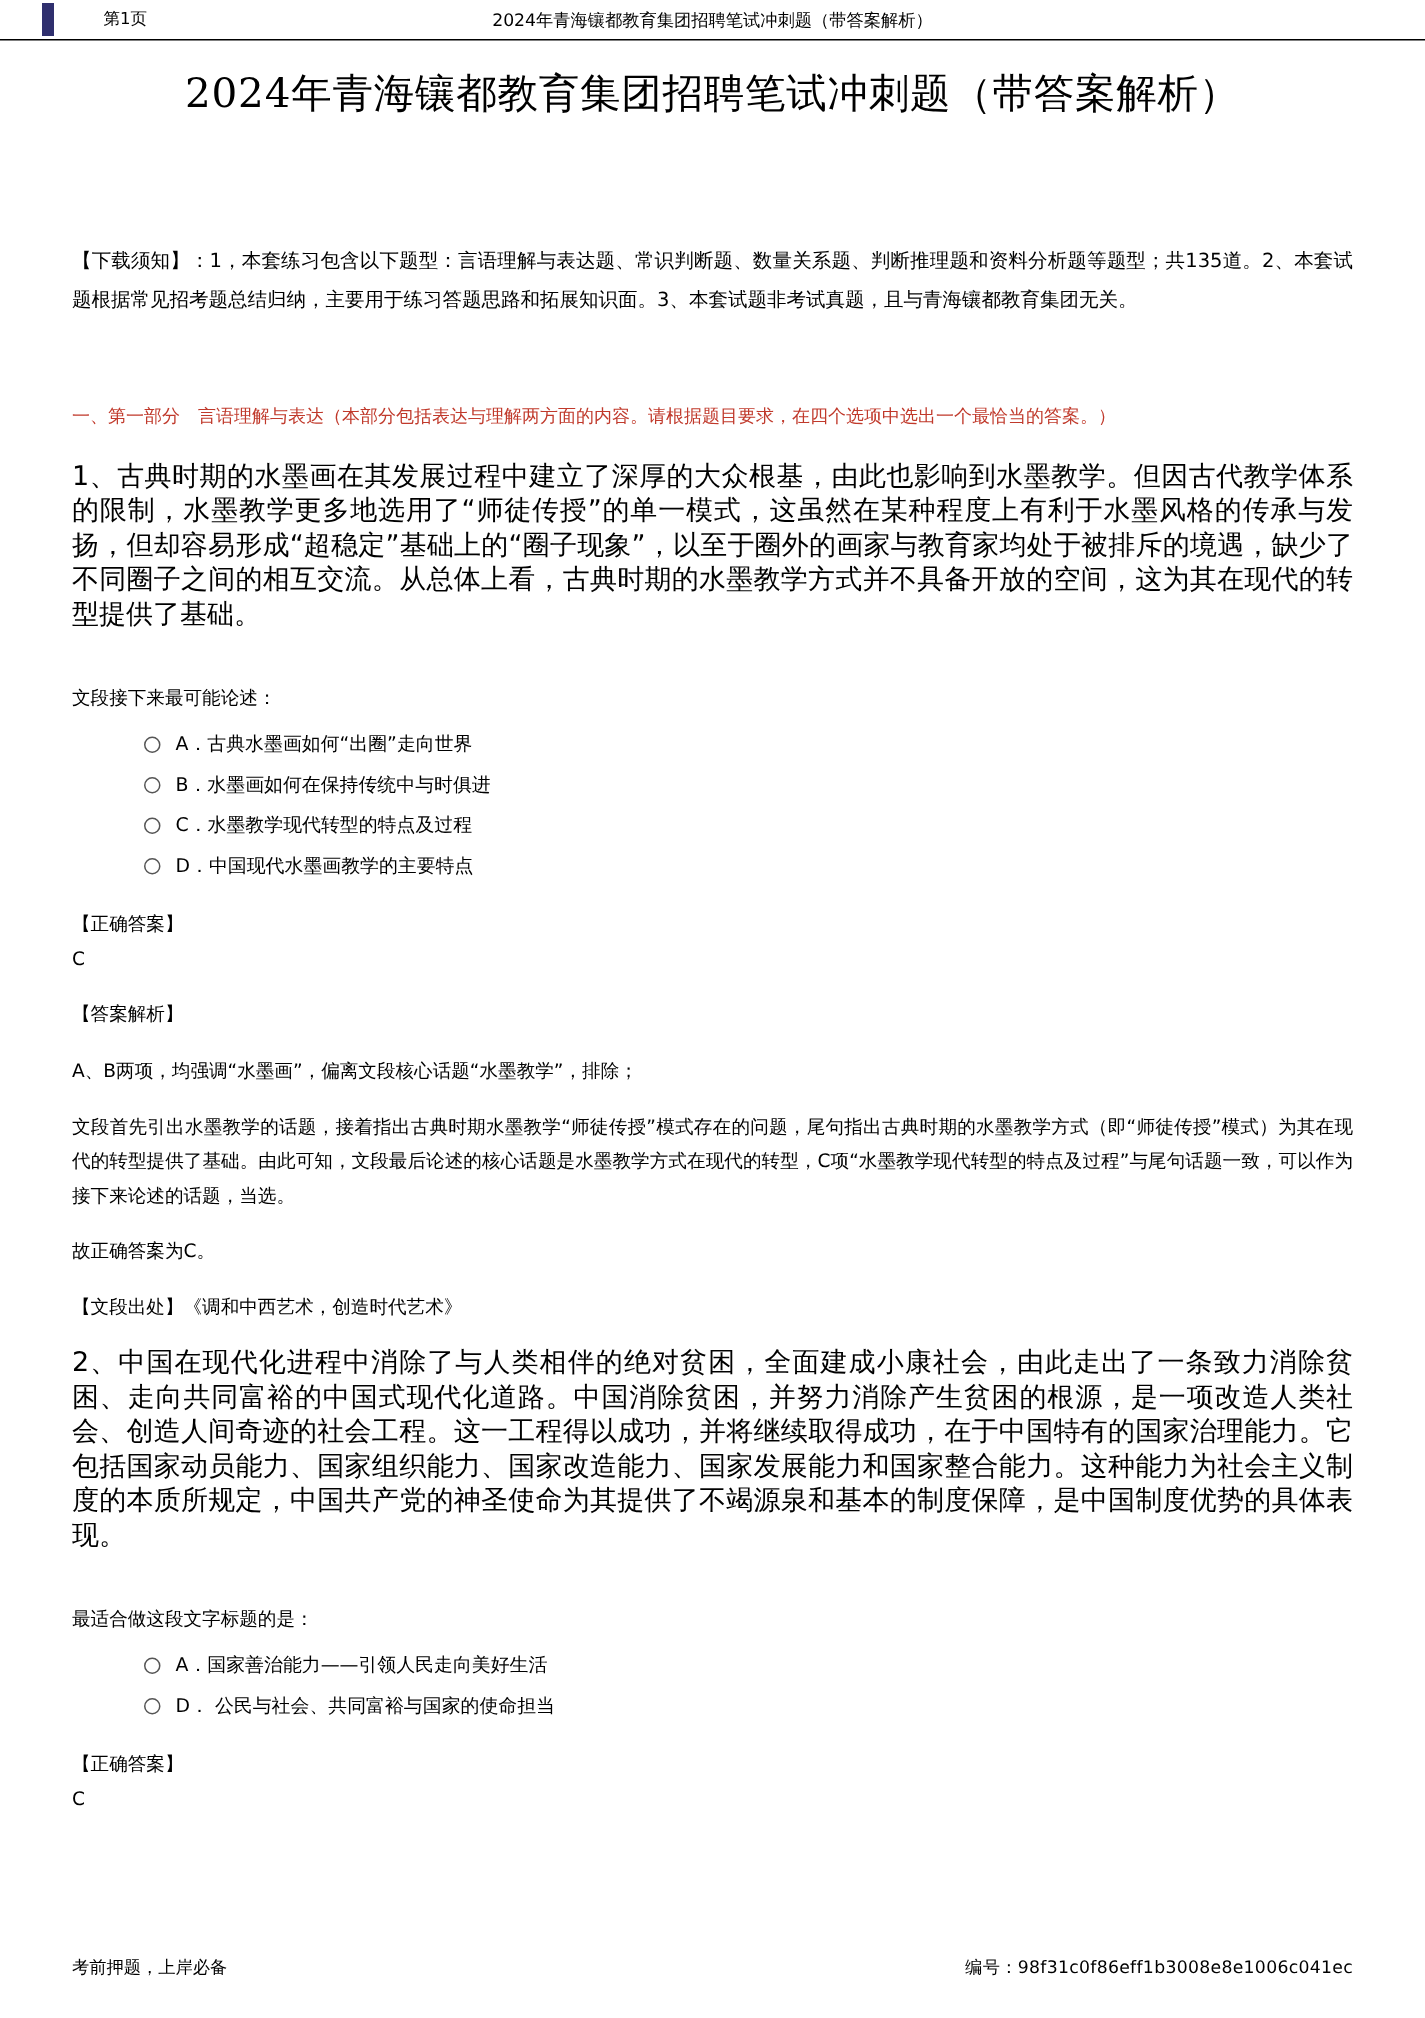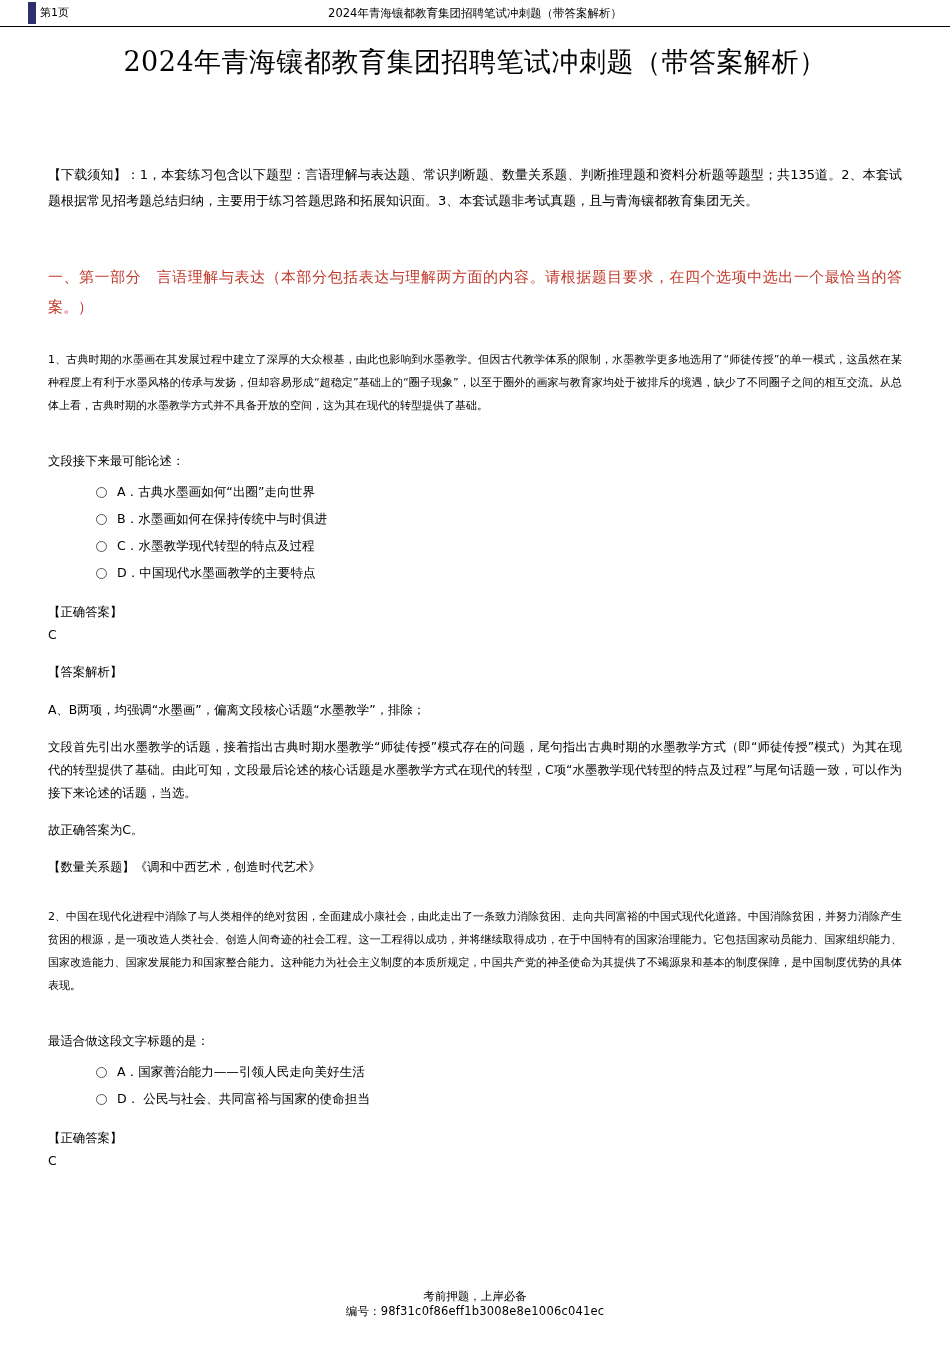--- a/index.html
+++ b/index.html
@@ -23,20 +23,21 @@
   }
   
   .topbar {
     position: absolute;
     top: 0;
     left: 0;
     width: 950px;
     height: 26px;
     display: flex;
     align-items: center;
+    gap: 29px;
   }
   .topbar .swatch {
     width: 8px;
     height: 22px;
     background: #2f2f6e;
     margin-left: 28px;
     margin-right: 4px;
   }
   .topbar .pageno {
     font-size: 11px;
@@ -74,31 +75,31 @@
     letter-spacing: 0.5px;
   }
   .notice {
     margin-top: 82px;
     font-size: 13px;
     line-height: 26px;
     text-align: justify;
   }
   .section-head {
     color: #c0392b;
-    font-size: 15px;
+    font-size: 12px;
     line-height: 30px;
     margin-top: 48px;
     margin-bottom: 8px;
     text-align: justify;
   }
   .qbody {
-    font-size: 11px;
+    font-size: 18px;
     line-height: 23px;
     text-align: justify;
-    margin-top: 26px;
+    margin-top: 14px;
   }
   .lead {
     font-size: 12.4px;
     line-height: 23px;
     margin-top: 32px;
   }
   .options {
     margin-top: 6px;
     text-align: right;
   }
@@ -141,21 +142,20 @@
   
   .footer {
     position: absolute;
     left: 48px;
     right: 48px;
     bottom: 26px;
     display: flex;
     justify-content: space-between;
     align-items: center;
     font-size: 11.5px;
-    flex-direction: column;
   }
   .footer .code {
     letter-spacing: 0.2px;
   }
   .footer .code b {
     font-weight: normal;
     text-align: center;
   }
 </style>
 </head>
@@ -198,21 +198,21 @@
         <span class="opt-label">D．中国现代水墨画教学的主要特点</span>
       </div>
     </div>
     <div class="tag">【正确答案】</div>
     <div class="ans">C</div>
     <div class="tag">【答案解析】</div>
     <div class="para">A、B两项，均强调“水墨画”，偏离文段核心话题“水墨教学”，排除；</div>
     <div class="para">文段首先引出水墨教学的话题，接着指出古典时期水墨教学“师徒传授”模式存在的问题，尾句指出古典时期的水墨教学方式（即“师徒传授”模式）为其在现代的转型提供了基础。由此可知，文段最后论述的核心话题是水墨教学方式在现代的转型，C项“水墨教学现代转型的特点及过程”与尾句话题一致，可以作为接下来论述的话题，当选。</div>
     <div class="para">故正确答案为C。</div>
     <div class="tag">
-      <span>【数量关系题】</span><span>《调和中西艺术，创造时代艺术》</span>
+      <span>【文段出处】</span><span>《调和中西艺术，创造时代艺术》</span>
     </div>
 
     <div class="qbody">2、中国在现代化进程中消除了与人类相伴的绝对贫困，全面建成小康社会，由此走出了一条致力消除贫困、走向共同富裕的中国式现代化道路。中国消除贫困，并努力消除产生贫困的根源，是一项改造人类社会、创造人间奇迹的社会工程。这一工程得以成功，并将继续取得成功，在于中国特有的国家治理能力。它包括国家动员能力、国家组织能力、国家改造能力、国家发展能力和国家整合能力。这种能力为社会主义制度的本质所规定，中国共产党的神圣使命为其提供了不竭源泉和基本的制度保障，是中国制度优势的具体表现。</div>
     <div class="lead">最适合做这段文字标题的是：</div>
     <div class="options">
       <div class="opt">
         <span class="radio"></span>
         <span class="opt-label">A．国家善治能力——引领人民走向美好生活</span>
       </div>
       <div class="opt">

